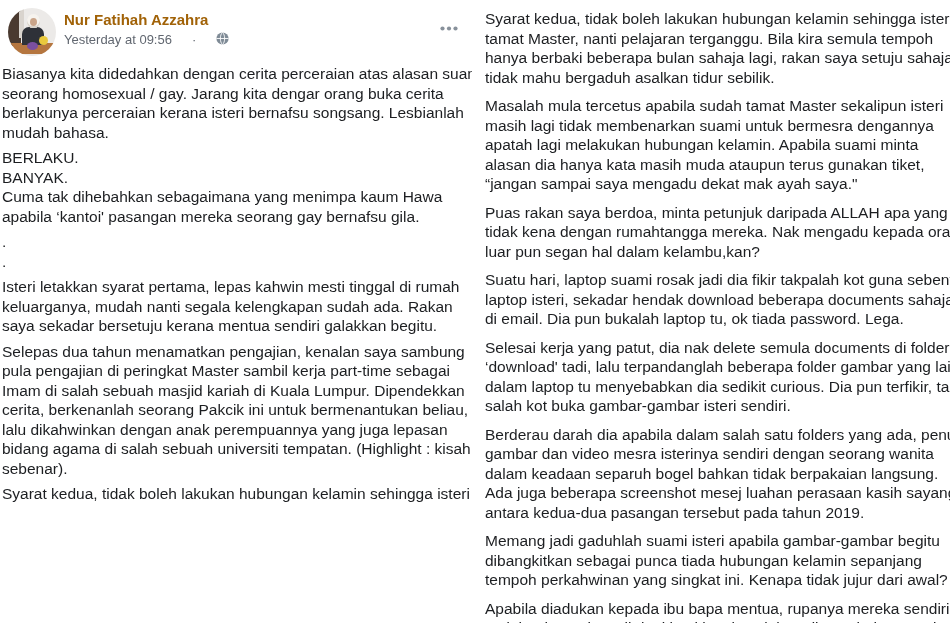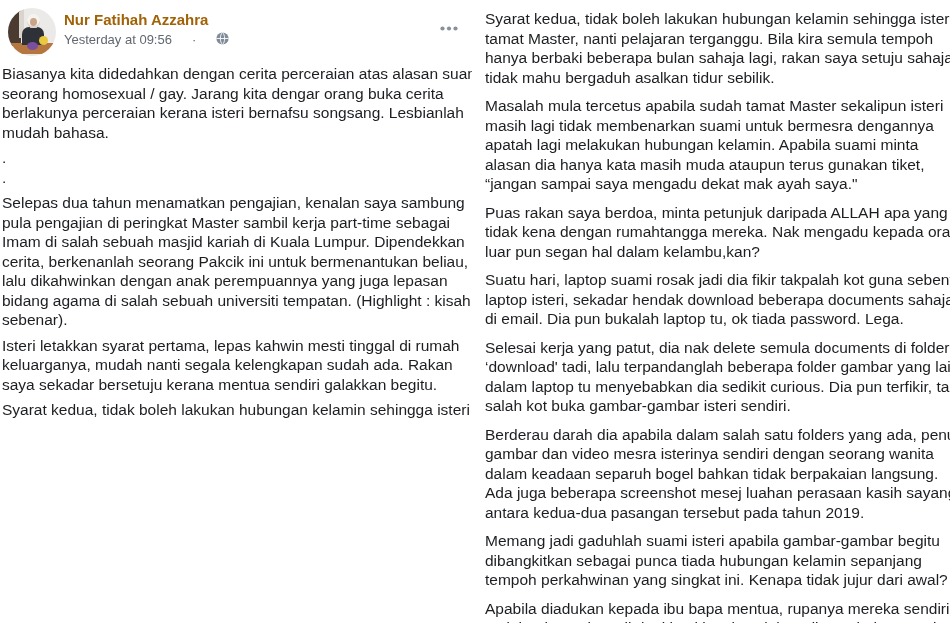--- a/index.html
+++ b/index.html
@@ -85,32 +85,36 @@
           </svg>
         </span>
       </div>
     </div>
 
     <div class="body-text">
       <p>Biasanya kita didedahkan dengan cerita perceraian atas alasan suami
 seorang homosexual / gay. Jarang kita dengar orang buka cerita
 berlakunya perceraian kerana isteri bernafsu songsang. Lesbianlah
 mudah bahasa.</p>
+      <p>BERLAKU.
+BANYAK.
+Cuma tak dihebahkan sebagaimana yang menimpa kaum Hawa
+apabila ‘kantoi' pasangan mereka seorang gay bernafsu gila.</p>
       <p>.
 .</p>
+      <p>Isteri letakkan syarat pertama, lepas kahwin mesti tinggal di rumah
+keluarganya, mudah nanti segala kelengkapan sudah ada. Rakan
+saya sekadar bersetuju kerana mentua sendiri galakkan begitu.</p>
       <p>Selepas dua tahun menamatkan pengajian, kenalan saya sambung
 pula pengajian di peringkat Master sambil kerja part-time sebagai
 Imam di salah sebuah masjid kariah di Kuala Lumpur. Dipendekkan
 cerita, berkenanlah seorang Pakcik ini untuk bermenantukan beliau,
 lalu dikahwinkan dengan anak perempuannya yang juga lepasan
 bidang agama di salah sebuah universiti tempatan. (Highlight : kisah
 sebenar).</p>
-      <p>Isteri letakkan syarat pertama, lepas kahwin mesti tinggal di rumah
-keluarganya, mudah nanti segala kelengkapan sudah ada. Rakan
-saya sekadar bersetuju kerana mentua sendiri galakkan begitu.</p>
       <p>Syarat kedua, tidak boleh lakukan hubungan kelamin sehingga isteri</p>
     </div>
   </div>
 
   <div class="col col-right">
     <div class="body-text">
       <p>Syarat kedua, tidak boleh lakukan hubungan kelamin sehingga isteri
 tamat Master, nanti pelajaran terganggu. Bila kira semula tempoh
 hanya berbaki beberapa bulan sahaja lagi, rakan saya setuju sahaja
 tidak mahu bergaduh asalkan tidur sebilik.</p>

